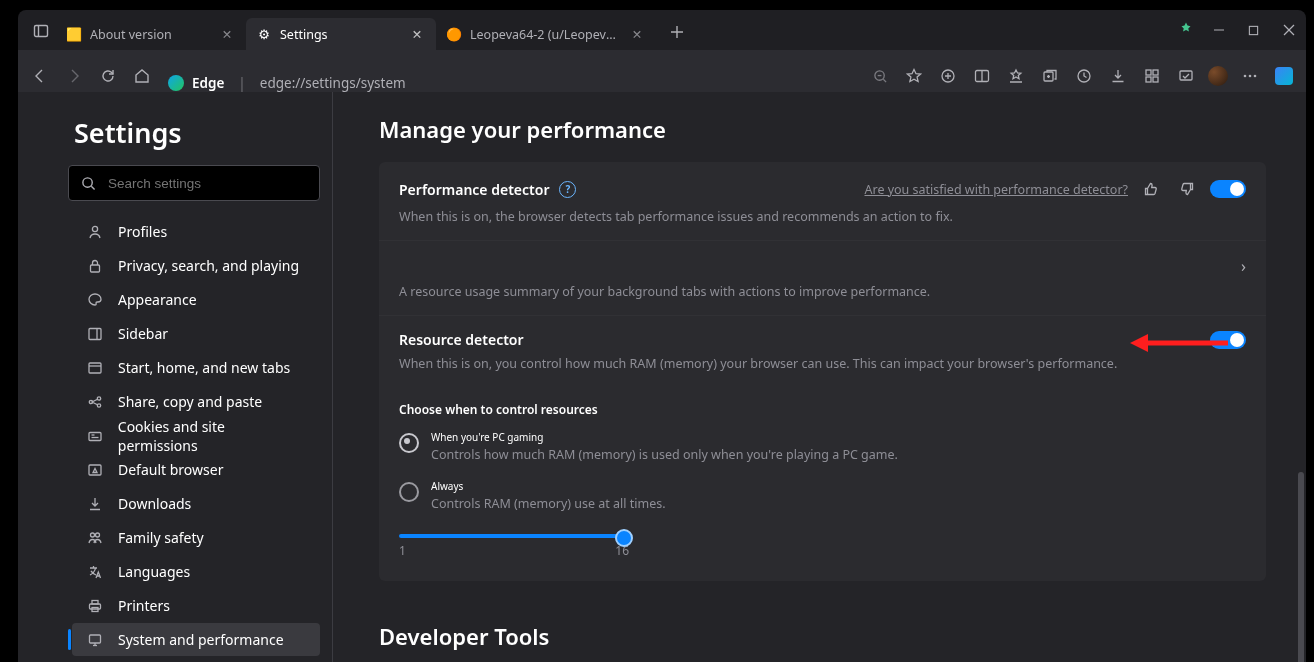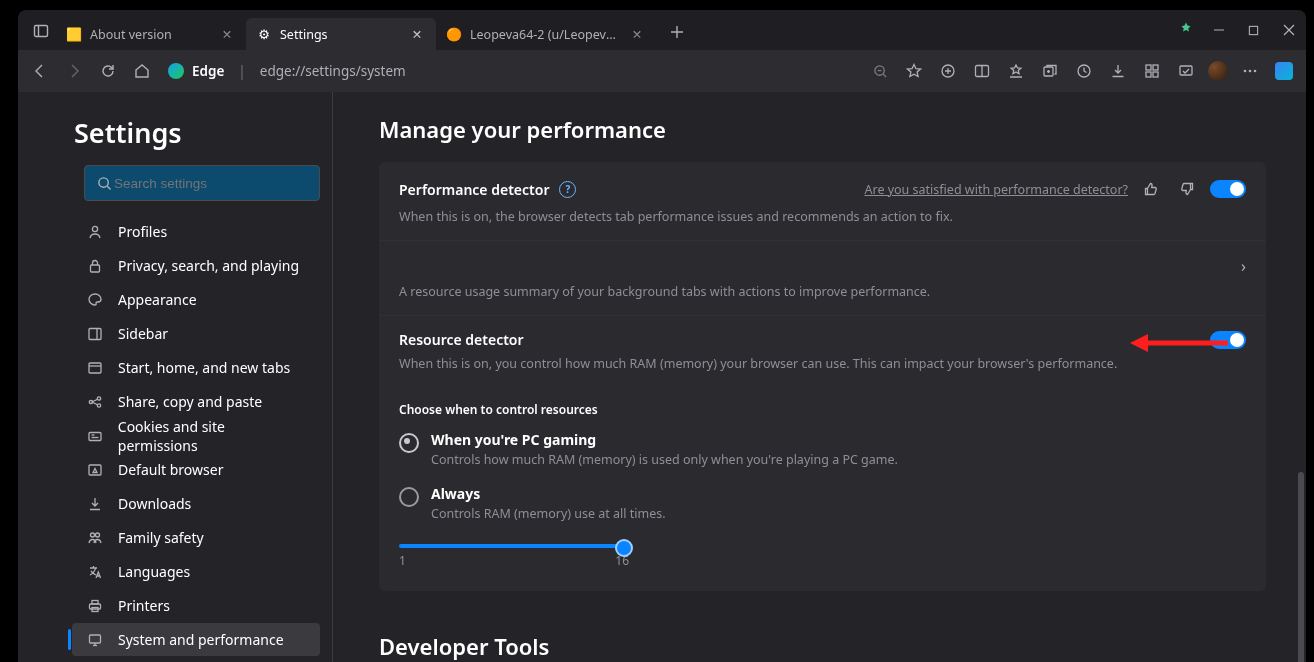--- a/index.html
+++ b/index.html
@@ -27,32 +27,32 @@
   .tab{display:flex;align-items:center;gap:8px;height:32px;padding:0 10px;min-width:170px;max-width:200px;border-radius:6px 6px 0 0;margin-bottom:0;color:var(--text-dim);font-size:12.5px;}
   .tab.active{background:#2c2c31;color:var(--text);}
   .tab-icon{width:16px;height:16px;display:inline-flex;align-items:center;justify-content:center;font-size:13px;}
   .tab-title{flex:1;white-space:nowrap;overflow:hidden;text-overflow:ellipsis;}
   .tab-close{width:18px;height:18px;display:inline-flex;align-items:center;justify-content:center;opacity:.7;border-radius:3px;}
   .newtab{width:30px;height:30px;display:flex;align-items:center;justify-content:center;color:var(--text-dim);margin-left:6px;margin-bottom:3px;}
   .win-controls{margin-left:auto;display:flex;align-items:center;height:40px;}
   .win-btn{width:35px;height:28px;display:flex;align-items:center;justify-content:center;color:var(--text-dim);}
   .win-icon-far{width:30px;height:28px;display:flex;align-items:center;justify-content:center;color:var(--text-dim);}
   
-  .toolbar{background:#2c2c31;height:42px;display:flex;align-items:center;padding:0 6px;gap:2px;}
+  .toolbar{background:#2c2c31;height:42px;display:flex;align-items:flex-end;padding:0 6px;gap:2px;}
   .tbtn{width:32px;height:32px;display:flex;align-items:center;justify-content:center;color:var(--text-dim);border-radius:4px;}
   .addr{flex:0 0 auto;display:flex;align-items:center;gap:8px;margin-left:8px;color:var(--text-dim);font-size:13.5px;}
   .addr .edge-icon{width:16px;height:16px;background:linear-gradient(135deg,#0ea5e9,#22c55e);border-radius:50%;}
   .addr .proto{color:var(--text);font-weight:600;}
   .addr .sep{opacity:.5;margin:0 6px;}
   .toolbar-spacer{flex:1;}
   
   .page{flex:1;display:flex;background:var(--bg-page);overflow:hidden;}
   .sidebar{width:315px;border-right:1px solid var(--border);padding:22px 12px 10px 0;overflow-y:auto;box-sizing:border-box;}
   .sidebar h1{margin:0 0 14px 0;padding-left:6px;font-size:27px;font-weight:600;}
-  .search{margin-left:16px;display:flex;align-items:center;gap:0;height:34px;border:1px solid #4a4a50;border-radius:4px;background:#0c4a6e;padding:0 12px;color:var(--text-dim);}
+  .search{margin-left:0;display:flex;align-items:center;gap:10px;height:34px;border:1px solid #4a4a50;border-radius:4px;background:#000000;padding:0 12px;color:var(--text-dim);}
   .search input{background:transparent;border:0;outline:0;color:var(--text);font-size:13.5px;flex:1;}
   .nav{margin-top:14px;display:flex;flex-direction:column;gap:1px;padding-left:4px;}
   .nav-item{display:flex;align-items:center;gap:14px;height:33px;padding:0 14px;border-radius:4px;color:var(--text);font-size:14px;cursor:default;}
   .nav-item .icn{width:18px;height:18px;display:inline-flex;align-items:center;justify-content:center;color:var(--text-dim);}
   .nav-item.selected{background:var(--bg-item-selected);position:relative;}
   .nav-item.selected::before{content:"";position:absolute;left:-4px;top:6px;bottom:6px;width:3px;background:var(--accent);border-radius:2px;}
   
   .content{flex:1;padding:22px 40px 10px 46px;overflow-y:auto;position:relative;}
   .section-title{font-size:22px;font-weight:600;margin:0 0 18px 0;}
   .panel{background:var(--bg-panel);border-radius:6px;margin-bottom:40px;}
@@ -66,21 +66,21 @@
   .info-icon{width:15px;height:15px;border:1.4px solid #6bb6ff;border-radius:50%;color:#6bb6ff;font-size:10px;display:inline-flex;align-items:center;justify-content:center;font-weight:700;}
   .feedback-btn{width:26px;height:26px;display:flex;align-items:center;justify-content:center;color:var(--text-dim);}
   .toggle{width:36px;height:18px;border-radius:10px;background:var(--accent);position:relative;}
   .toggle::after{content:"";position:absolute;right:2px;top:2px;width:14px;height:14px;border-radius:50%;background:#fff;}
   .chev{color:var(--text-dim);font-size:16px;}
   .subsection-title{font-size:12px;font-weight:600;padding:14px 20px 4px 20px;}
   .radio-row{display:flex;gap:12px;padding:8px 20px;}
   .radio{margin-top:3px;width:16px;height:16px;border:2px solid #9a9aa0;border-radius:50%;position:relative;flex-shrink:0;}
   .radio.selected{border-color:#c8c8ce;}
   .radio.selected::after{content:"";position:absolute;left:3px;top:3px;width:6px;height:6px;border-radius:50%;background:#c8c8ce;}
-  .radio-body .r-title{font-size:14px;font-weight:700;}
+  .radio-body .r-title{font-size:10px;font-weight:400;}
   .radio-body .r-desc{font-size:12.5px;color:var(--text-sub);margin-top:2px;}
   .slider-row{padding:14px 20px 22px 20px;display:flex;align-items:flex-start;gap:30px;}
   .slider-labels{display:flex;justify-content:space-between;font-size:12px;color:var(--text-sub);margin-top:4px;}
   .slider-track{height:4px;background:var(--accent);border-radius:2px;position:relative;}
   .slider-thumb{position:absolute;right:-4px;top:-5px;width:14px;height:14px;border-radius:50%;background:var(--accent);border:2px solid #9fd0ff;}
   .slider-wrap{width:230px;}
   .link{color:var(--accent-light);}
   
   .arrow-annot{position:absolute;left:1130px;top:331px;pointer-events:none;}
   

